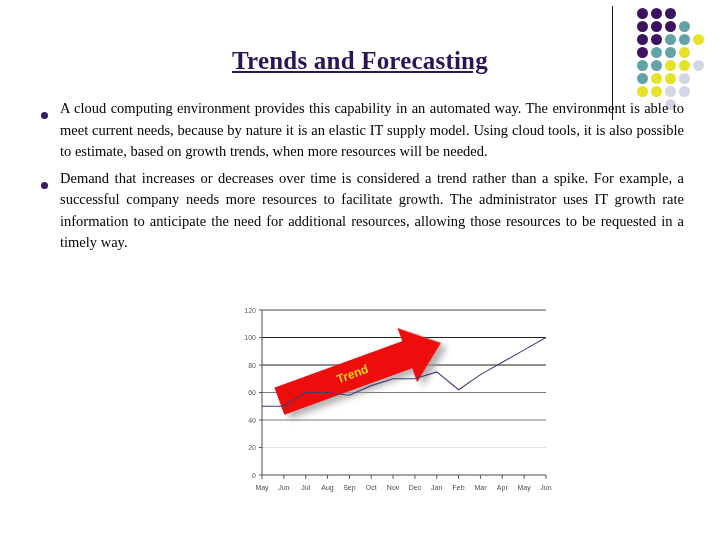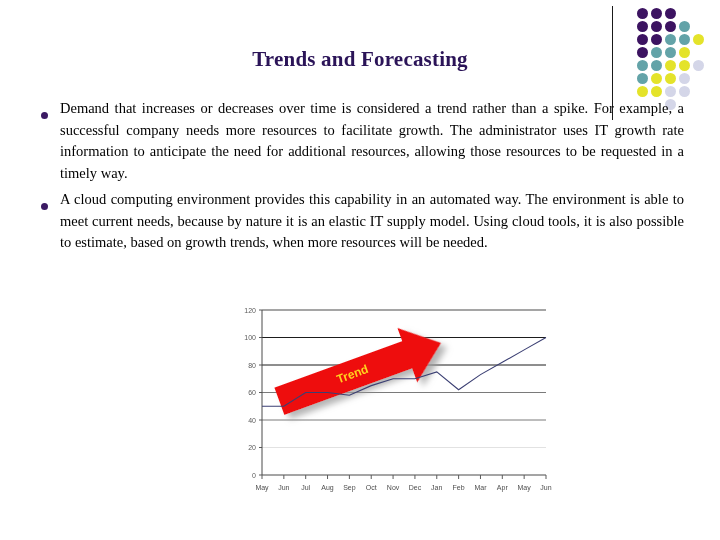--- a/index.html
+++ b/index.html
@@ -42,25 +42,26 @@
     background: #1a1a1a;
   }
 
   
   #page-title {
     position: absolute;
     top: 47px;
     left: 0;
     width: 720px;
     text-align: center;
-    font-size: 21px;
+    font-size: 25px;
     font-weight: bold;
     letter-spacing: 0.2px;
     color: #2b1458;
     font-family: "Liberation Serif", "DejaVu Serif", serif;
+    text-decoration: underline;
   }
 
   
   #bullet-list {
     position: absolute;
     top: 98px;
     left: 32px;
     width: 652px;
   }
   .bullet-row {
@@ -157,28 +158,28 @@
 <div id="placeholder-rule"></div>
 
 <div id="page-title" style="color: rgb(43, 20, 88);">Trends and Forecasting</div>
 
 <div id="bullet-list">
 
   <div class="bullet-row">
     <div class="bullet-marker">
       <span class="glyph" style="background: rgb(59, 26, 99);"></span>
     </div>
-    <div class="bullet-text">Demand that increases or decreases over time is considered a trend rather than a spike. For example, a successful company needs more resources to facilitate growth. The administrator uses IT growth rate information to anticipate the need for additional resources, allowing those resources to be requested in a timely way.</div>
+    <div class="bullet-text">A cloud computing environment provides this capability in an automated way. The environment is able to meet current needs, because by nature it is an elastic IT supply model. Using cloud tools, it is also possible to estimate, based on growth trends, when more resources will be needed.</div>
   </div>
 
   <div class="bullet-row">
     <div class="bullet-marker">
       <span class="glyph" style="background: rgb(59, 26, 99);"></span>
     </div>
-    <div class="bullet-text">A cloud computing environment provides this capability in an automated way. The environment is able to meet current needs, because by nature it is an elastic IT supply model. Using cloud tools, it is also possible to estimate, based on growth trends, when more resources will be needed.</div>
+    <div class="bullet-text">Demand that increases or decreases over time is considered a trend rather than a spike. For example, a successful company needs more resources to facilitate growth. The administrator uses IT growth rate information to anticipate the need for additional resources, allowing those resources to be requested in a timely way.</div>
   </div>
 
 </div>
 
 <div id="chart">
   <svg id="chart-svg" width="326" height="200" viewBox="0 0 326 200">
     <defs>
       <filter id="arrow-shadow" x="-30%" y="-30%" width="180%" height="190%">
         <feDropShadow dx="4" dy="6" stdDeviation="3" flood-color="#9b9b9b" flood-opacity="0.75"></feDropShadow>
       </filter>

